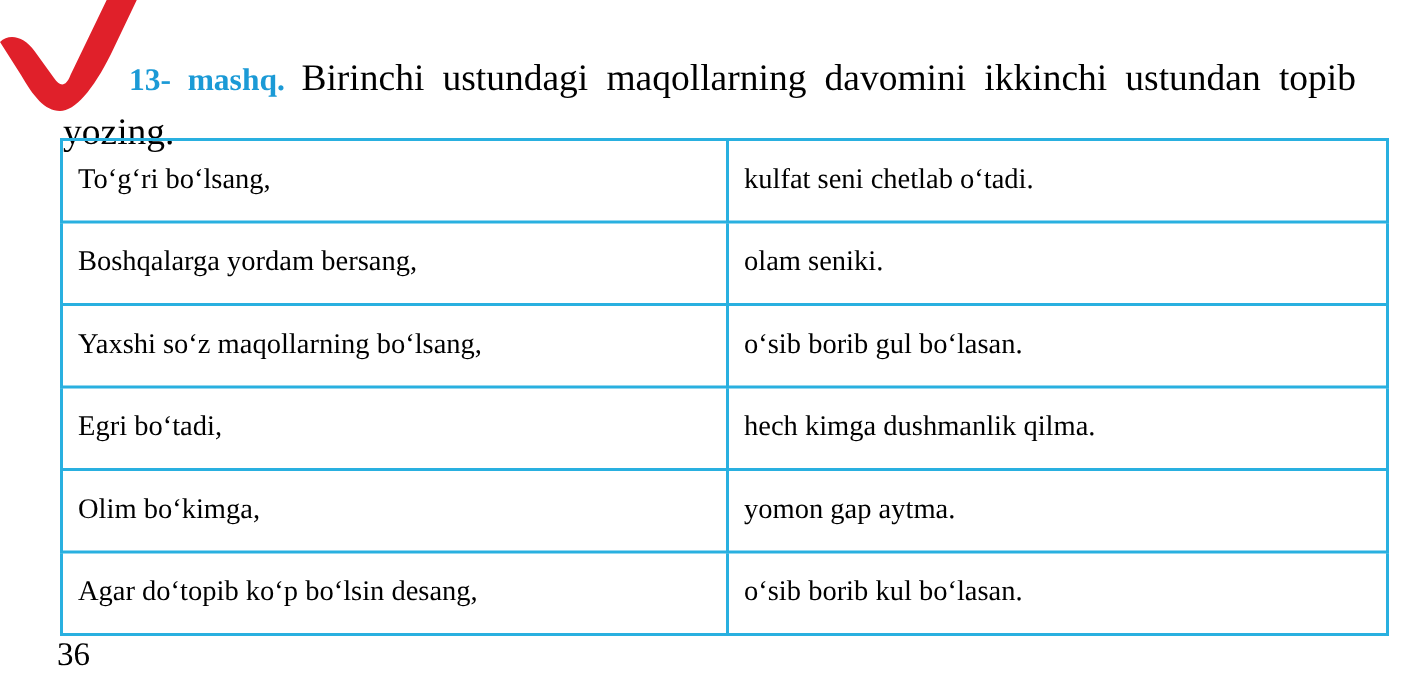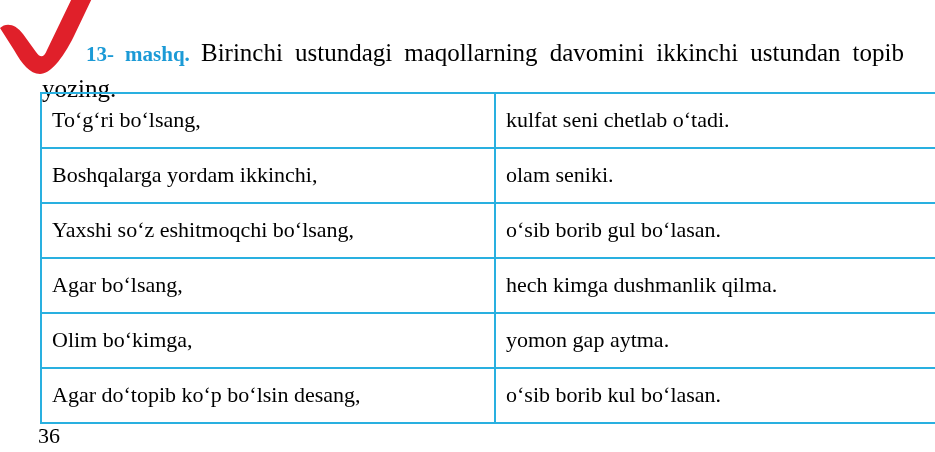--- a/index.html
+++ b/index.html
@@ -53,22 +53,22 @@
     position: absolute;
     left: 40px;
     top: 92px;
     width: 860px;
     border-collapse: collapse;
     table-layout: fixed;
   }
   table.match-table td {
     border: 2px solid #29b0e0;
     height: 47px;
-    padding: 2px 10px 4px 10px;
-    font-size: 22px;
+    padding: 2px 0 4px 10px;
+    font-size: 19px;
     vertical-align: middle;
     white-space: nowrap;
   }
   table.match-table td.col-left {
     width: 432px;
   }
   table.match-table td.col-right {
     width: 428px;
   }
   .page-number {
@@ -92,29 +92,29 @@
     <span class="ex-text">Birinchi ustundagi maqollarning davomini ikkinchi ustundan topib yozing.</span>
   </p>
 
   <table class="match-table">
     <tbody>
       <tr>
         <td class="col-left">To‘g‘ri bo‘lsang,</td>
         <td class="col-right">kulfat seni chetlab o‘tadi.</td>
       </tr>
       <tr>
-        <td class="col-left">Boshqalarga yordam ikkinchi,</td>
+        <td class="col-left">Boshqalarga yordam bersang,</td>
         <td class="col-right">olam seniki.</td>
       </tr>
       <tr>
-        <td class="col-left">Yaxshi so‘z eshitmoqchi bo‘lsang,</td>
+        <td class="col-left">Yaxshi so‘z maqollarning bo‘lsang,</td>
         <td class="col-right">o‘sib borib gul bo‘lasan.</td>
       </tr>
       <tr>
-        <td class="col-left">Agar bo‘lsang,</td>
+        <td class="col-left">Egri bo‘tadi,</td>
         <td class="col-right">hech kimga dushmanlik qilma.</td>
       </tr>
       <tr>
         <td class="col-left">Olim bo‘kimga,</td>
         <td class="col-right">yomon gap  aytma.</td>
       </tr>
       <tr>
         <td class="col-left">Agar do‘topib ko‘p  bo‘lsin desang,</td>
         <td class="col-right">o‘sib borib kul bo‘lasan.</td>
       </tr>

